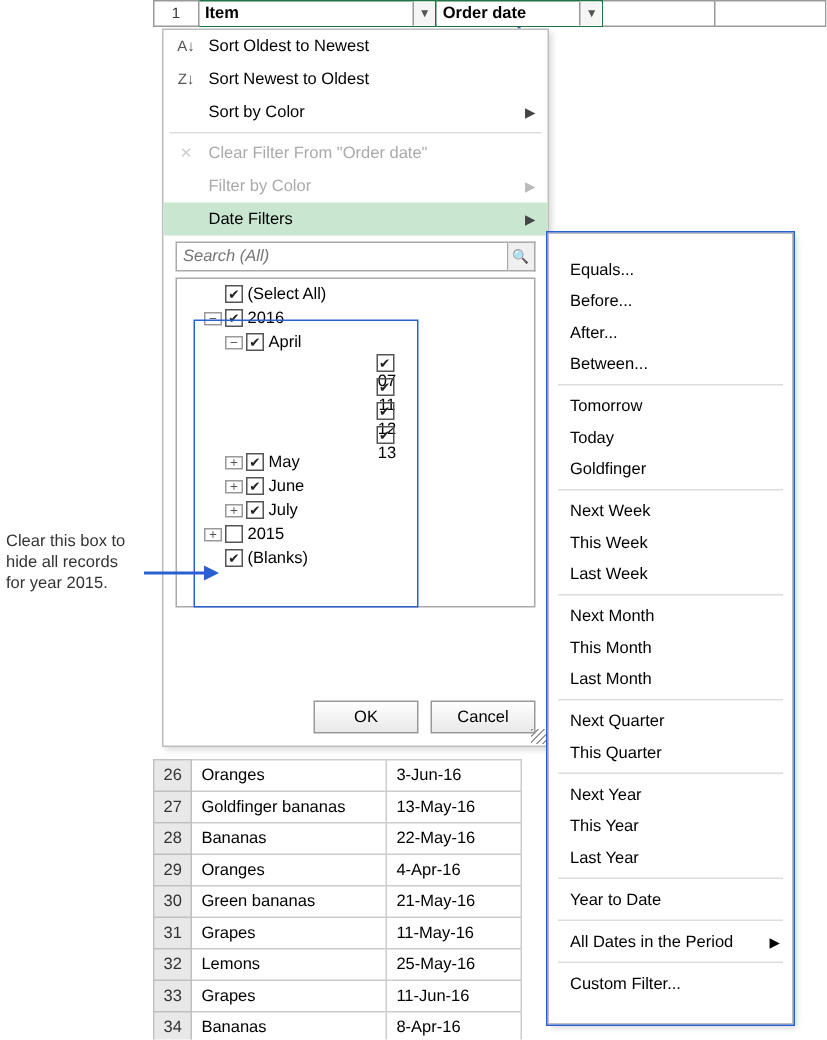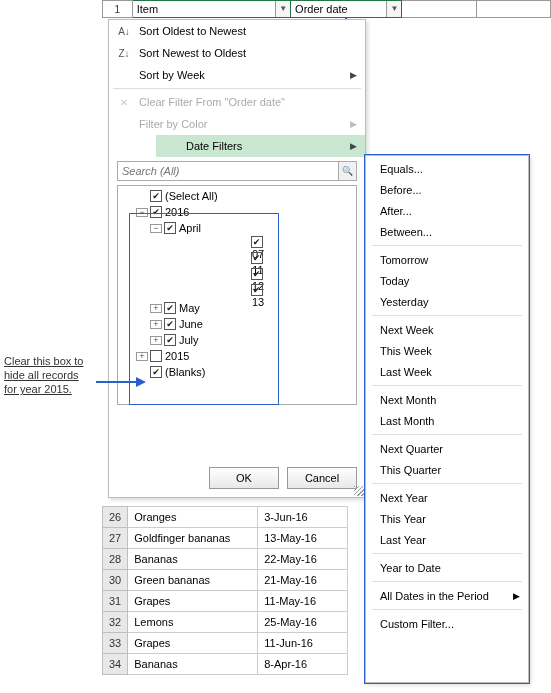--- a/index.html
+++ b/index.html
@@ -30,21 +30,21 @@
     text-align: center;
     background: #e8e8e8;
     border: 1px solid #bfbfbf;
     font-size: 10px;
     color: #333;
   }
   .hdrcell {
     border: 1px solid #217346 !important;
     background: #fff;
     position: relative;
-    font-weight: normal;
+    font-weight: bold;
     padding-left: 4px !important;
   }
   .dropbtn {
     position: absolute;
     right: 0; top: 0;
     width: 15px; height: 100%;
     border-left: 1px solid #999;
     background: #f5f5f5;
     font-size: 8px;
     text-align: center;
@@ -75,21 +75,20 @@
     border-right: none;
   }
   .callout {
     position: absolute;
     left: 4px;
     top: 354px;
     width: 90px;
     font-size: 11px;
     color: #333;
     line-height: 14px;
-    text-decoration: underline;
   }
   
   .panel {
     position: absolute;
     top: 19px;
     left: 108px;
     width: 258px;
     height: 479px;
     background: #fff;
     border: 1px solid #bdbdbd;
@@ -99,21 +98,21 @@
     display: flex;
     align-items: center;
     height: 22px;
     padding-left: 6px;
     position: relative;
   }
   .mi .ico { width: 18px; text-align:center; font-size:10px; color:#555;}
   .mi .txt { padding-left: 6px; }
   .mi.dis .txt { color: #aaa; }
   .mi .arr { position:absolute; right:8px; font-size:9px; color:#444;}
-  .mi.highlight { background: #c8e6d0; margin-left: 47px; }
+  .mi.highlight { background: #c8e6d0; }
   .search {
     margin: 4px 8px;
     display:flex;
   }
   .search input {
     flex:1;
     height:20px;
     border:1px solid #aaa;
     font-size:11px;
     font-style:italic;
@@ -156,21 +155,21 @@
   
   .submenu {
     position:absolute;
     top: 155px;
     left: 365px;
     width: 164px;
     height: 528px;
     background:#fff;
     border:1px solid #bdbdbd;
     box-shadow:2px 2px 4px rgba(0,0,0,0.15);
-    padding: 2px 0;
+    padding: 13px 0;
   }
   .smi {
     height:21px;
     padding:0 14px;
     display:flex;
     align-items:center;
     font-size:11px;
     position:relative;
   }
   .smi .arr { position:absolute; right:8px; font-size:9px;}
@@ -230,21 +229,21 @@
   <div class="mi">
     <span class="ico">A↓</span>
     <span class="txt">Sort Oldest to Newest</span>
   </div>
   <div class="mi">
     <span class="ico">Z↓</span>
     <span class="txt">Sort Newest to Oldest</span>
   </div>
   <div class="mi">
     <span class="ico"></span>
-    <span class="txt">Sort by Week</span>
+    <span class="txt">Sort by Color</span>
     <span class="arr">▶</span>
   </div>
   <div style="height:1px;background:#ddd;margin:2px 4px"></div>
   <div class="mi dis">
     <span class="ico" style="color:#ccc">✕</span>
     <span class="txt">Clear Filter From "Order date"</span>
   </div>
   <div class="mi dis">
     <span class="ico"></span>
     <span class="txt">Filter by Color</span>
@@ -348,35 +347,38 @@
       <span>Between...</span>
     </div>
   <div class="sep"></div>
   <div class="smi">
       <span>Tomorrow</span>
     </div>
   <div class="smi">
       <span>Today</span>
     </div>
   <div class="smi">
-      <span>Yesterday</span>
+      <span>Goldfinger</span>
     </div>
   <div class="sep"></div>
   <div class="smi">
       <span>Next Week</span>
     </div>
   <div class="smi">
       <span>This Week</span>
     </div>
   <div class="smi">
       <span>Last Week</span>
     </div>
   <div class="sep"></div>
   <div class="smi">
       <span>Next Month</span>
+    </div>
+  <div class="smi">
+      <span>This Month</span>
     </div>
   <div class="smi">
       <span>Last Month</span>
     </div>
   <div class="sep"></div>
   <div class="smi">
       <span>Next Quarter</span>
     </div>
   <div class="smi">
       <span>This Quarter</span>
@@ -419,20 +421,25 @@
         <td class="rl">27</td>
         <td class="c1">Goldfinger bananas</td>
         <td class="c2">13-May-16</td>
       </tr>
       <tr>
         <td class="rl">28</td>
         <td class="c1">Bananas</td>
         <td class="c2">22-May-16</td>
       </tr>
       <tr>
+        <td class="rl">29</td>
+        <td class="c1">Oranges</td>
+        <td class="c2">4-Apr-16</td>
+      </tr>
+      <tr>
         <td class="rl">30</td>
         <td class="c1">Green bananas</td>
         <td class="c2">21-May-16</td>
       </tr>
       <tr>
         <td class="rl">31</td>
         <td class="c1">Grapes</td>
         <td class="c2">11-May-16</td>
       </tr>
       <tr>

